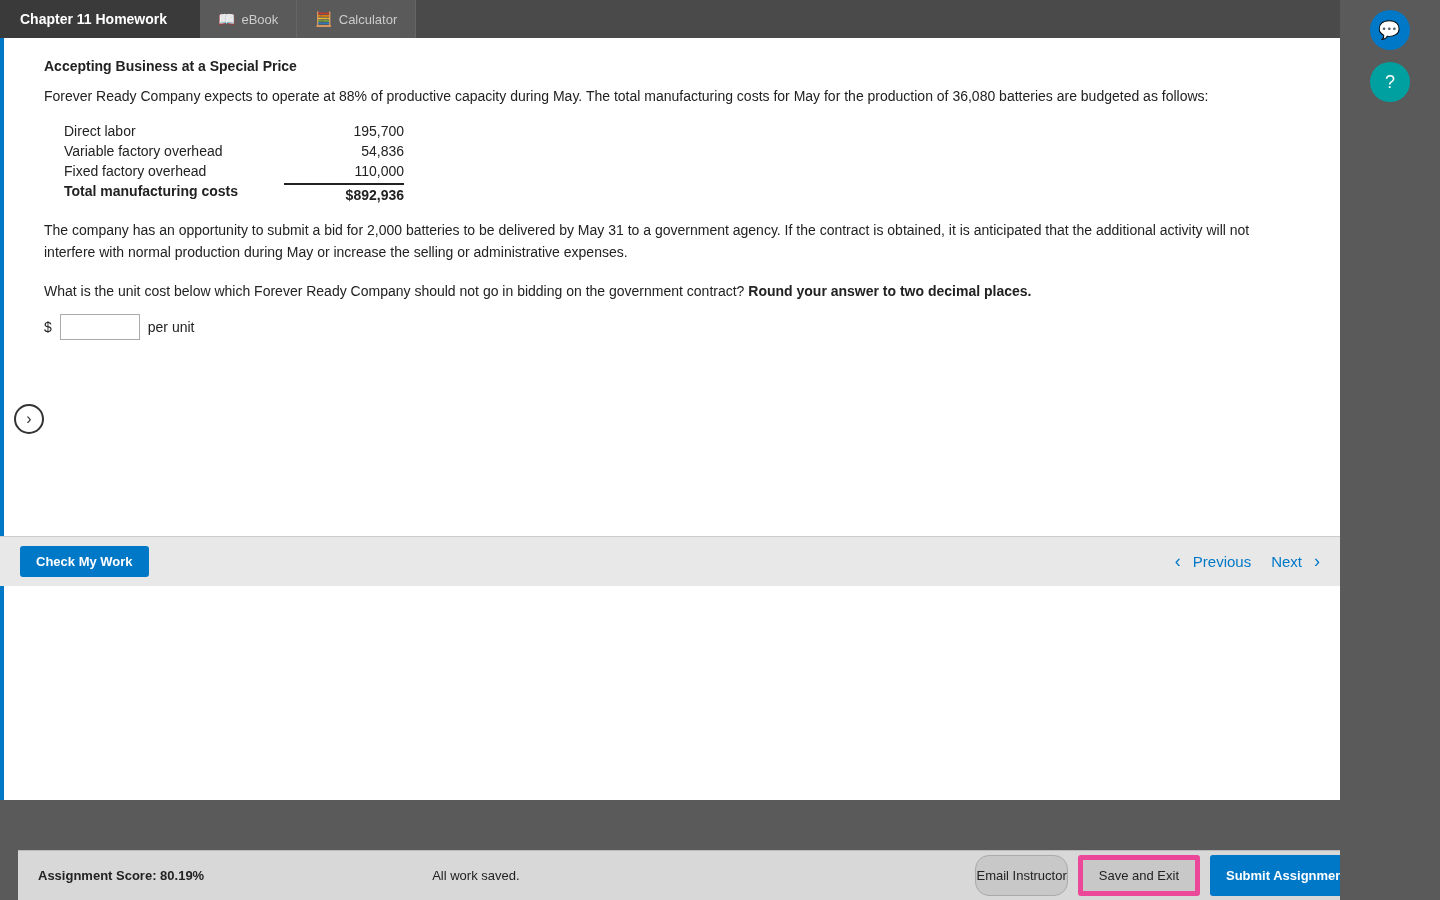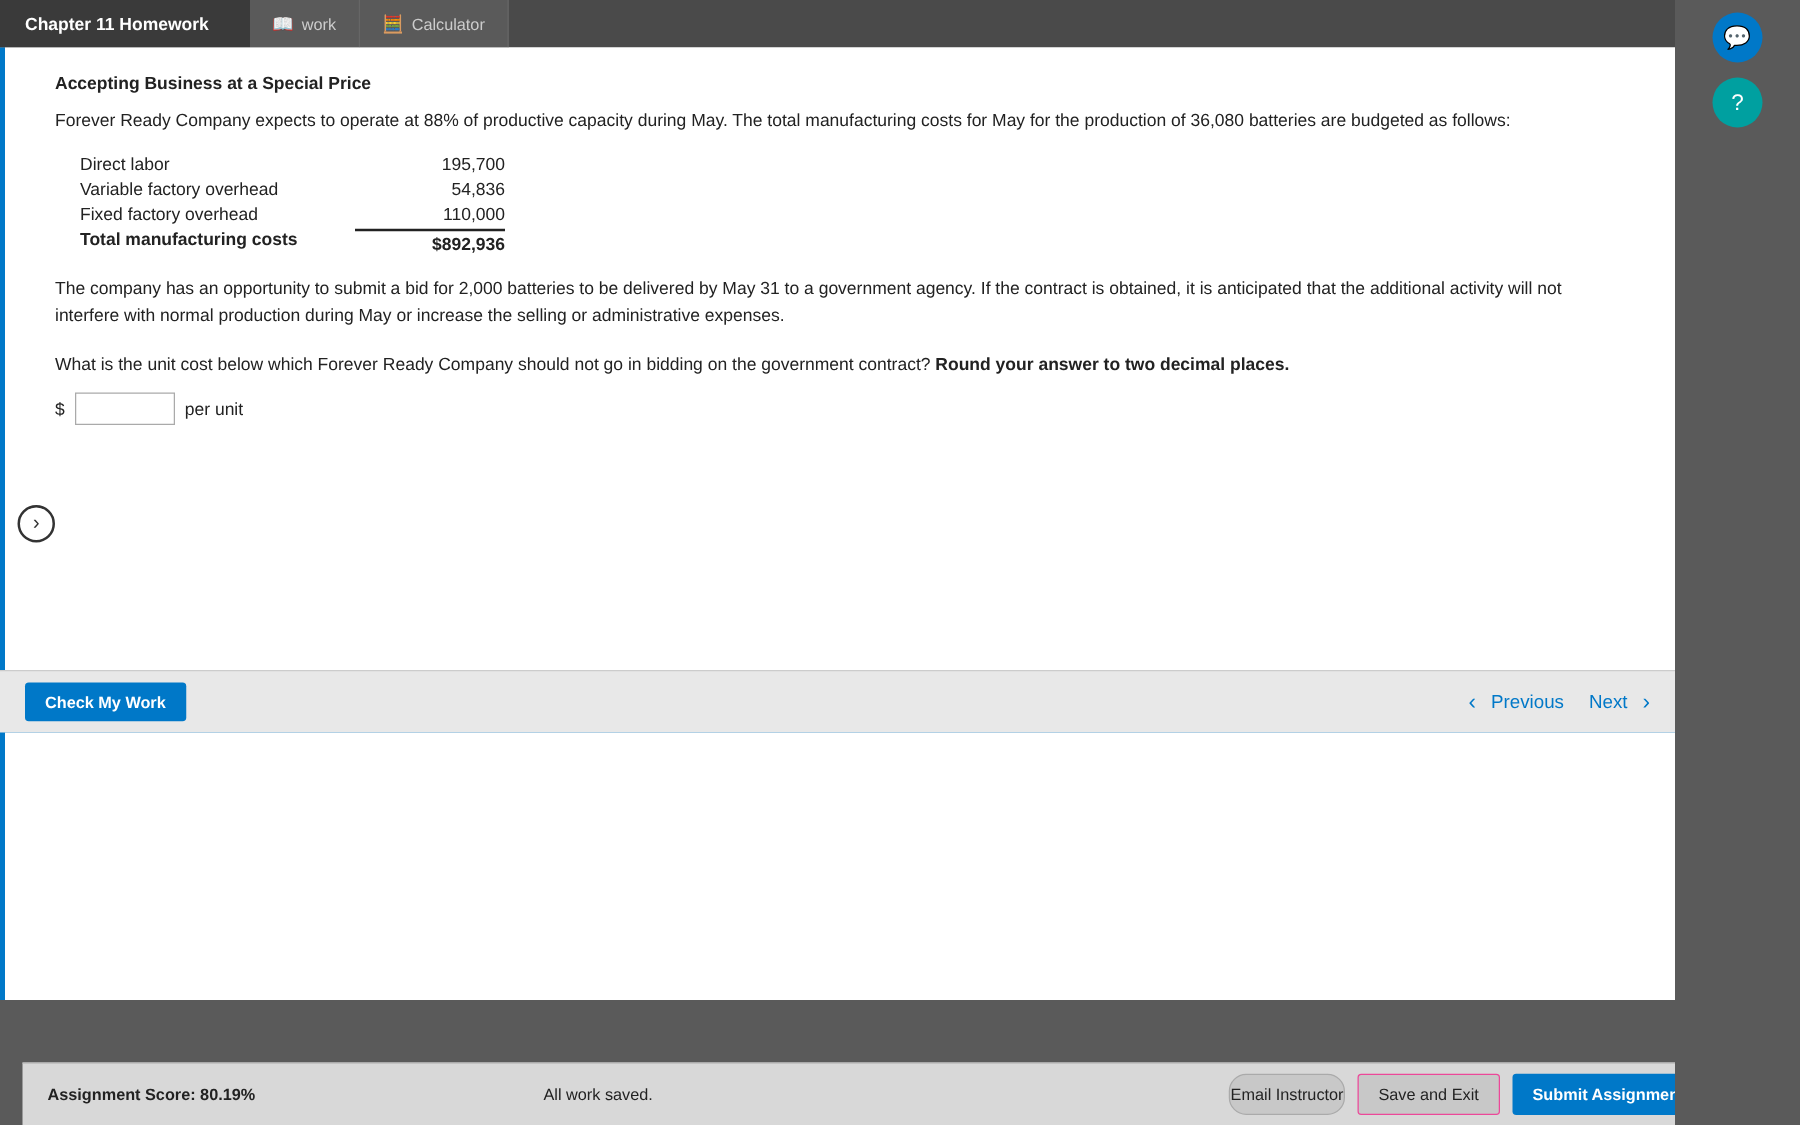--- a/index.html
+++ b/index.html
@@ -259,21 +259,21 @@
       border: 1px solid #aaa;
       color: #222;
       padding: 8px 0;
       font-size: 13px;
       cursor: pointer;
       border-radius: 14px;
     }
 
     .save-exit-btn {
       background: #c8c8c8;
-      border: 1px solid #ec4899;
+      border: 5px solid #ec4899;
       color: #222;
       padding: 8px 16px;
       font-size: 13px;
       cursor: pointer;
       border-radius: 3px;
     }
 
     .submit-btn {
       background: #0078c8;
       border: none;
@@ -338,21 +338,21 @@
   </style>
 </head>
 <body>
 
 <div class="main-wrapper">
 
   <div class="header">
     <div class="header-title">Chapter 11 Homework</div>
     <div class="tab">
       <span class="tab-icon">📖</span>
-      <span>work</span>
+      <span>eBook</span>
     </div>
     <div class="tab">
       <span class="tab-icon">🧮</span>
       <span>Calculator</span>
     </div>
   </div>
 
   <div class="content-wrapper">
 
     <div class="expand-arrow">›</div>

